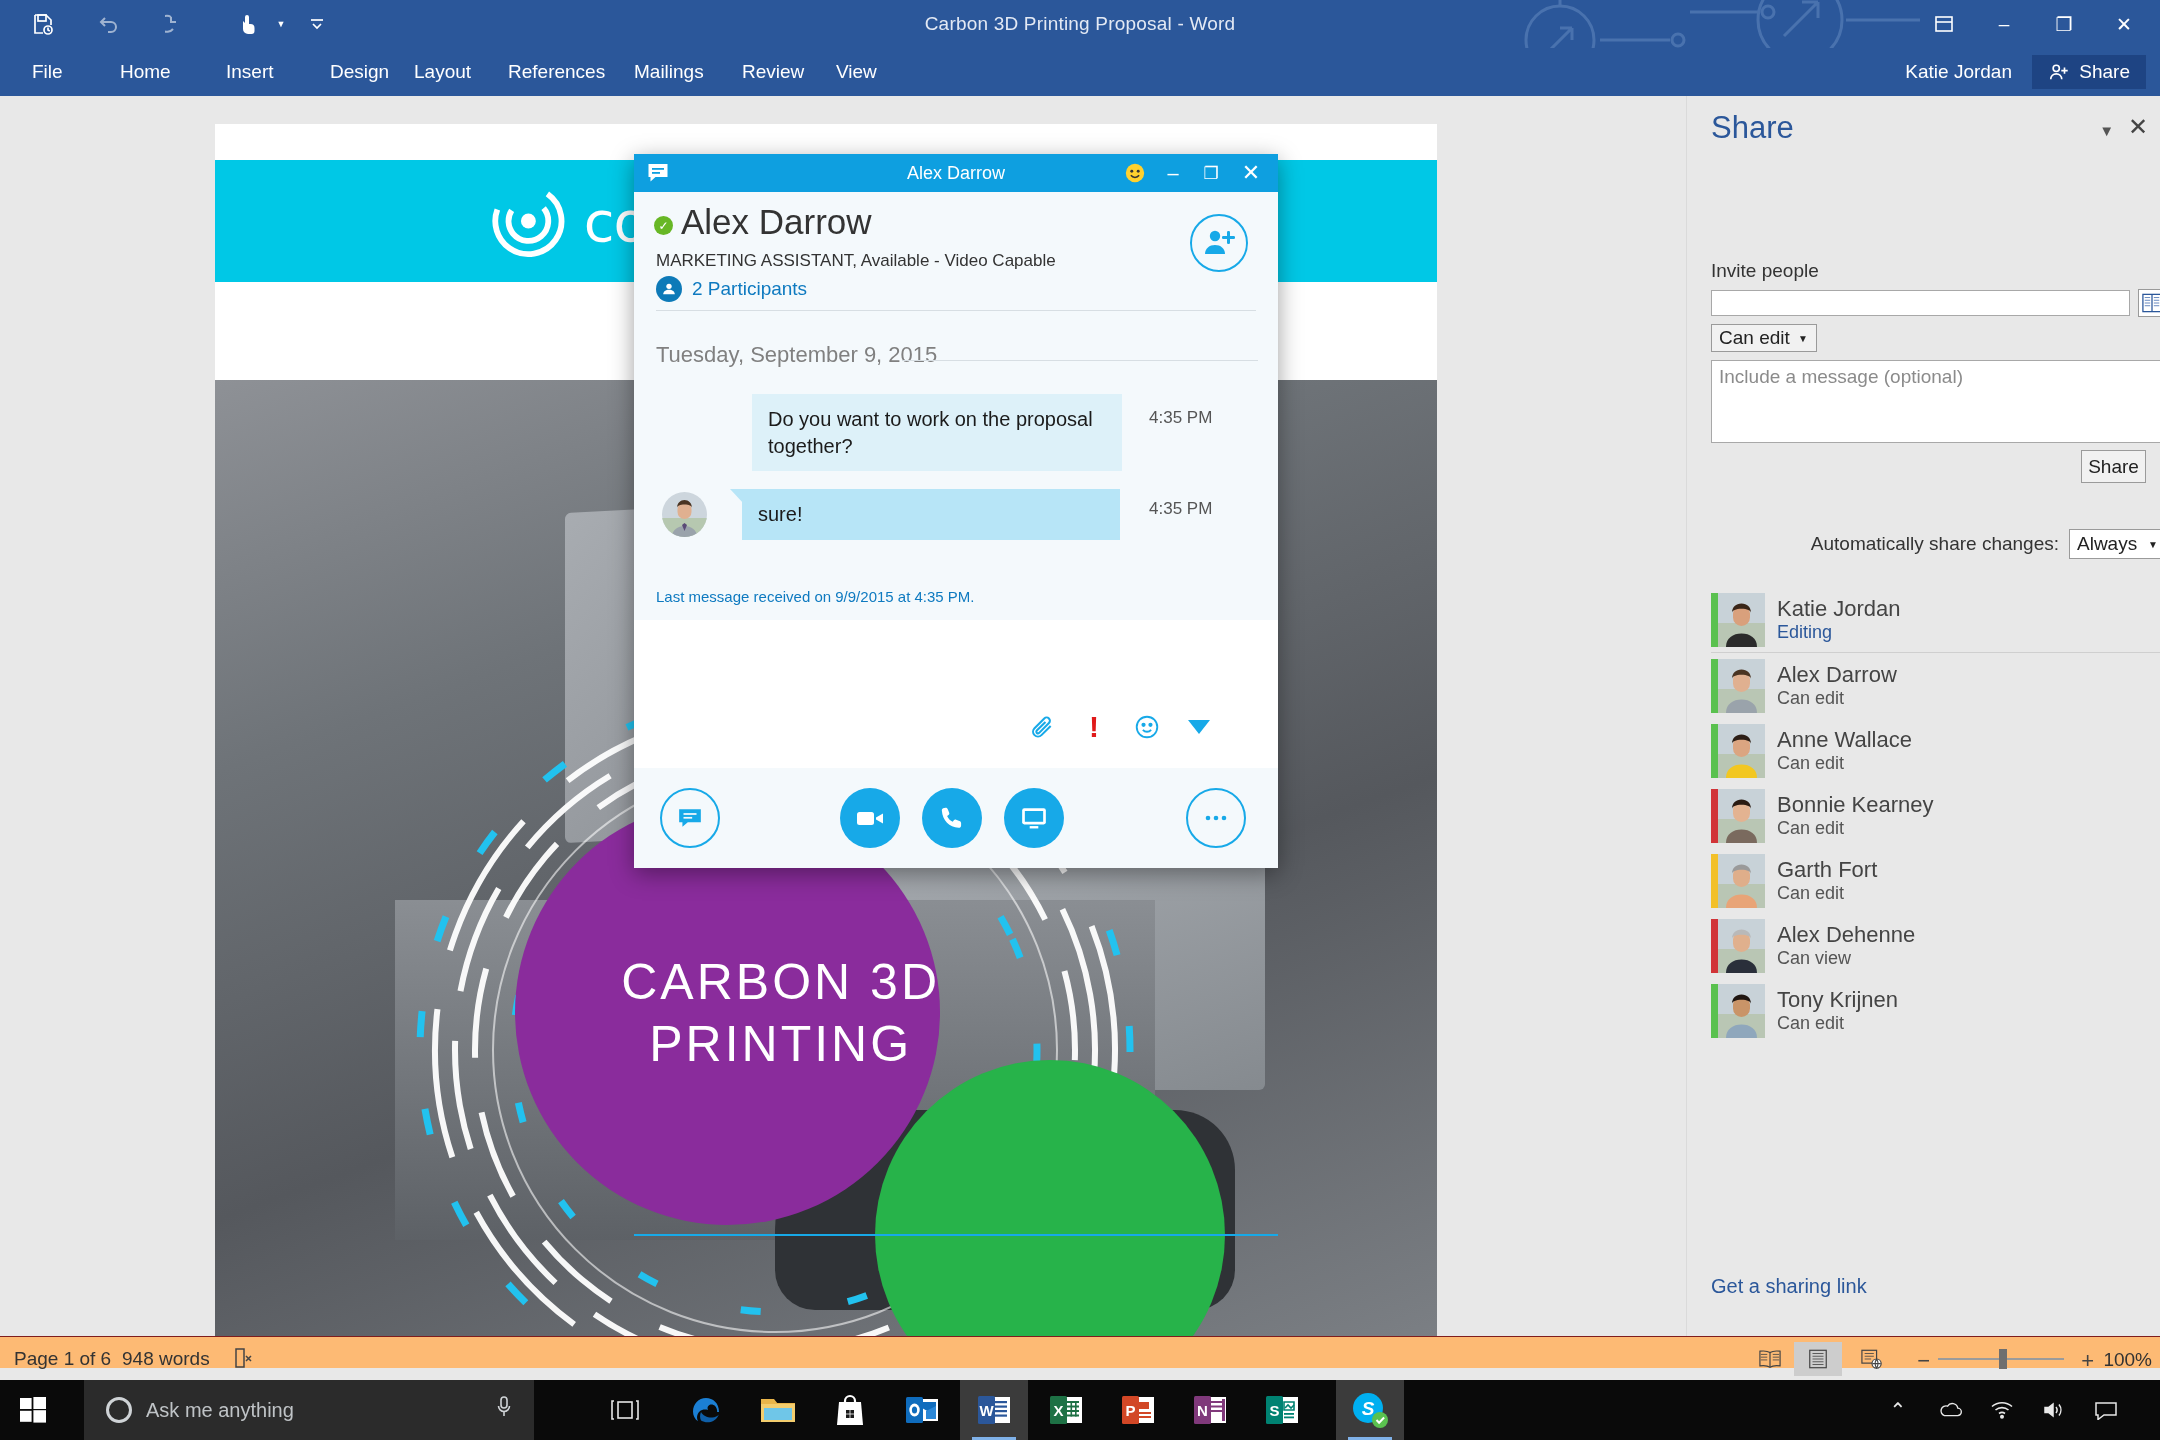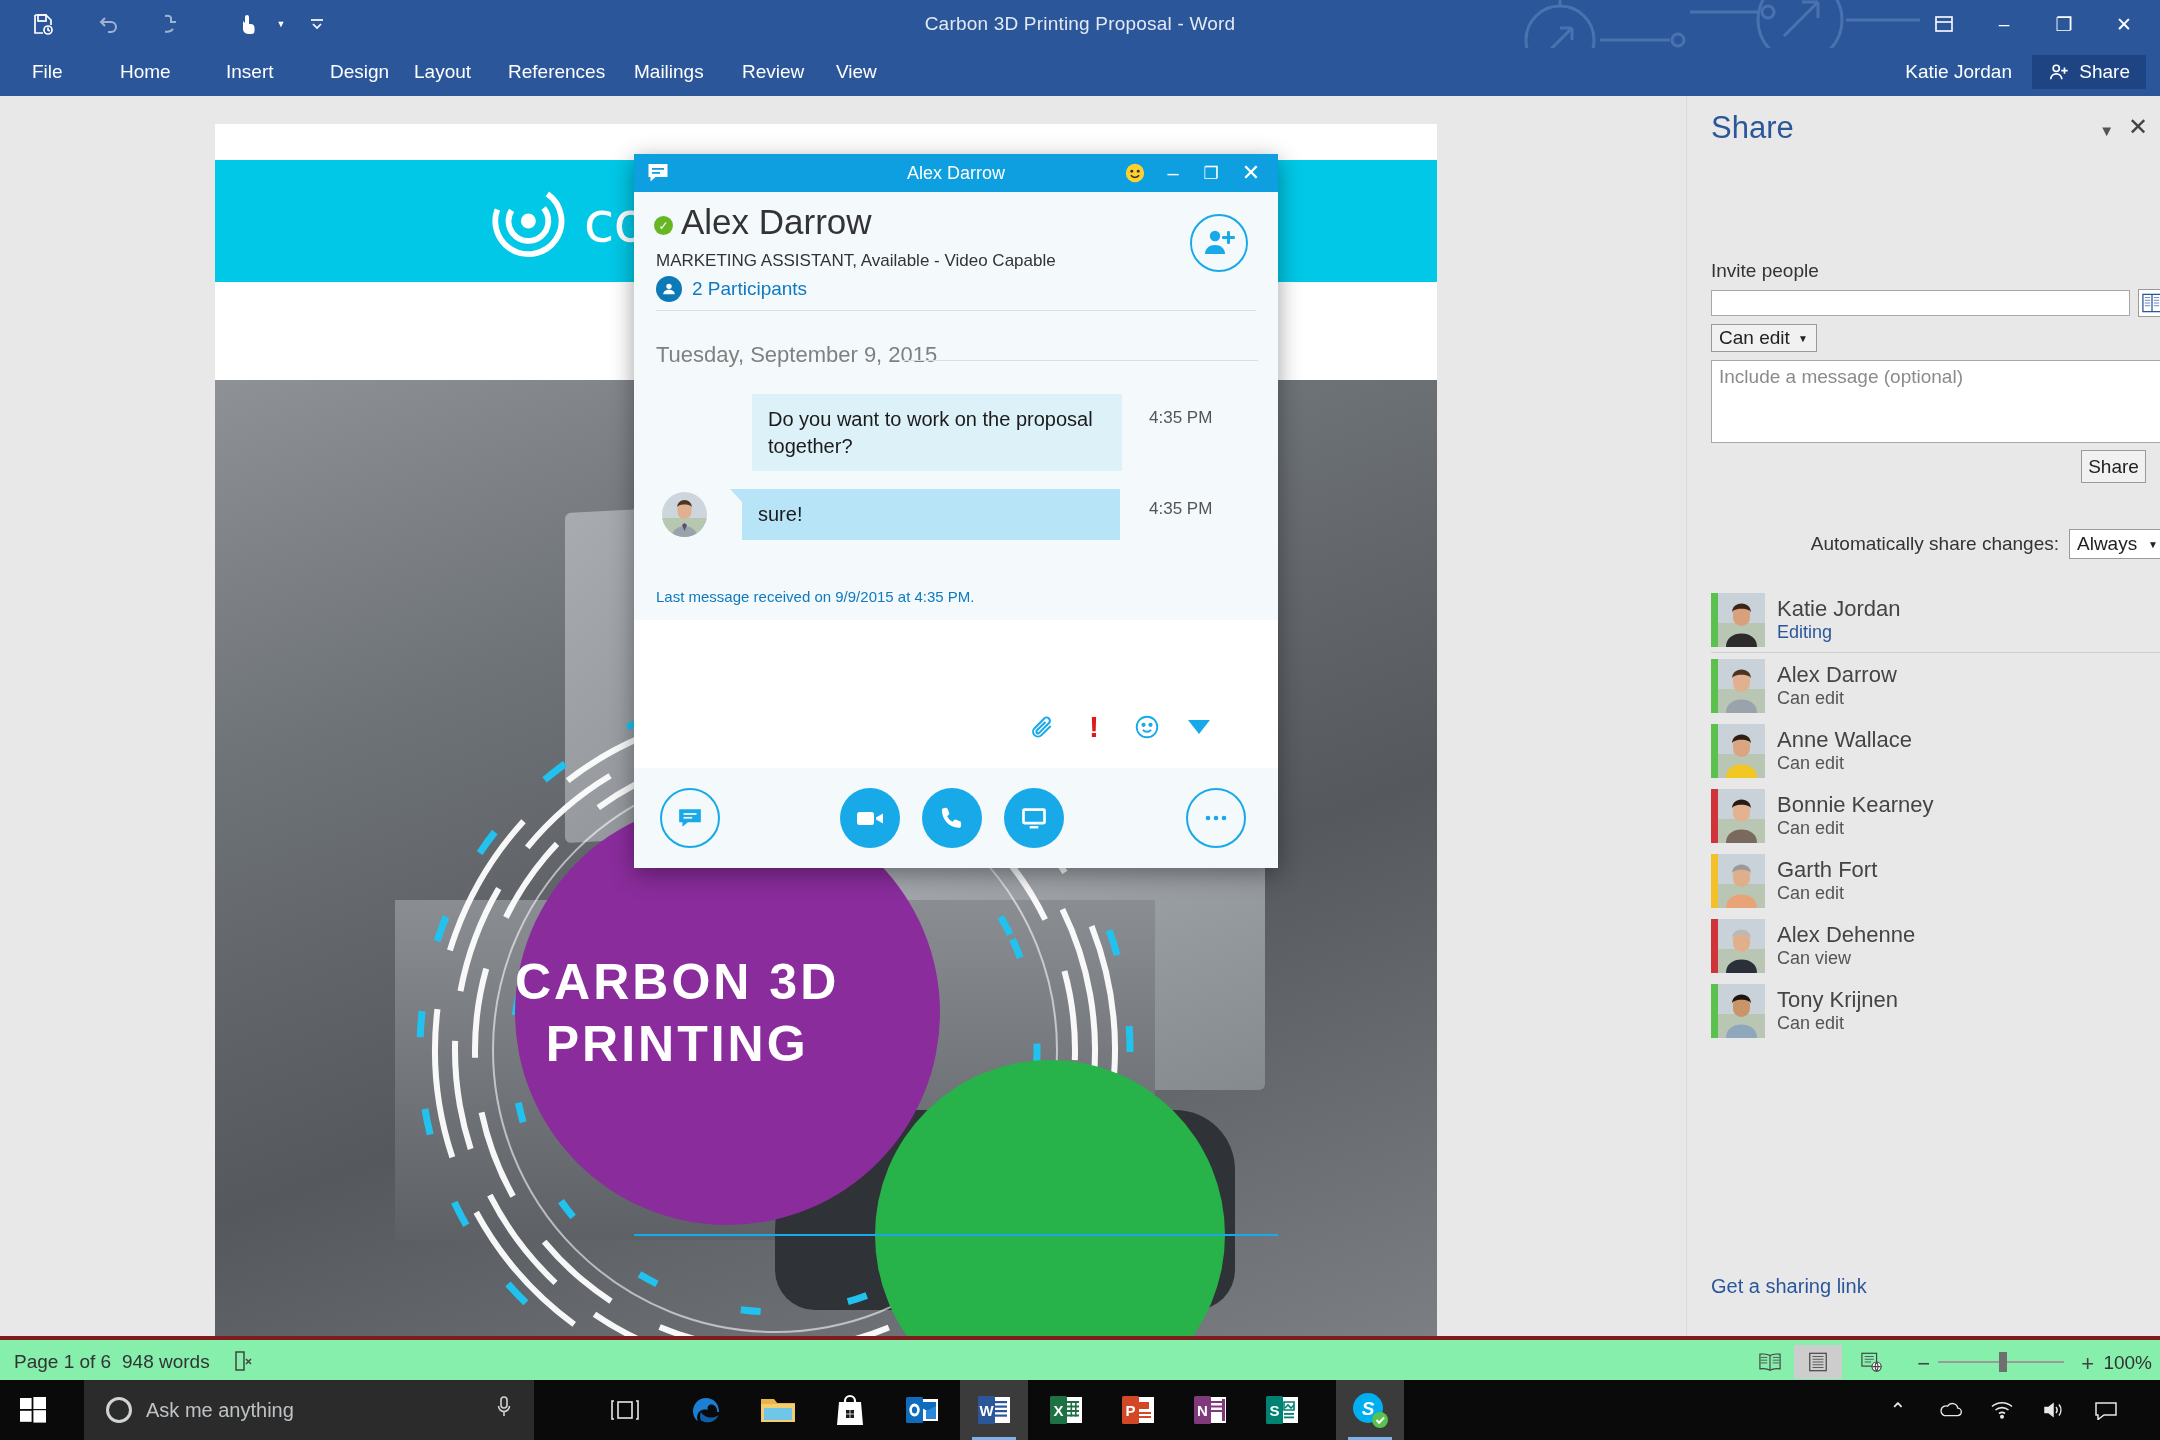--- a/index.html
+++ b/index.html
@@ -99,21 +99,21 @@
     background:linear-gradient(160deg,#b3b7bc,#858a8f); border-radius:6px; }
   #hero-block3 { left:180px; top:520px; width:760px; height:340px;
     background:linear-gradient(180deg,#8a8e93,#5d6166); }
   #hero-dark { left:560px; top:730px; width:460px; height:200px;
     background:#2f3236; border-radius:120px 60px 40px 40px; }
 
   .arcs { position:absolute; left:190px; top:300px; width:740px; height:740px; }
   #circ-purple {
     position:absolute; left:300px; top:420px; width:425px; height:425px;
     border-radius:50%; background:#8a2c9c; display:flex; align-items:center;
-    justify-content:flex-start; text-align:center;font-weight:bold;
+    justify-content:flex-end; text-align:center;
   }
   #circ-purple span { color:#fff; font-size:50px; letter-spacing:3px;
     line-height:1.24; font-family:"Liberation Sans", sans-serif; }
   #circ-green {
     position:absolute; left:660px; top:680px; width:350px; height:350px;
     border-radius:50%; background:#27b34a; display:flex; align-items:flex-end;
     justify-content:center; padding-top:118px;
   }
   #circ-green span { color:#fff; font-size:40px; letter-spacing:3px; }
 
@@ -262,22 +262,22 @@
   .act.ghost { width:60px; height:60px; border:2px solid #17a9e8; color:#17a9e8; }
   .act.solid { width:60px; height:60px; background:#17a9e8; color:#fff; }
   #act-chat { left:26px; }
   #act-video { left:206px; }
   #act-call { left:288px; }
   #act-screen { left:370px; }
   #act-more { left:552px; }
 
   
   #statusbar {
-    position:absolute; left:0; top:1336px; width:2160px; height:44px;
-    background:#86efac; border-top:4px solid #7f1d1d;
+    position:absolute; left:0; top:1336px; width:2160px; height:32px;
+    background:#fdba74; border-top:1px solid #7f1d1d;
   }
   #sb-page { position:absolute; left:14px; top:11px; font-size:19px; color:#333; }
   #sb-words { position:absolute; left:122px; top:11px; font-size:19px; color:#333; }
   #sb-proof { position:absolute; left:232px; top:10px; width:26px; height:24px; }
   .viewbtn { position:absolute; top:5px; width:48px; height:34px; display:flex;
              align-items:center; justify-content:center; cursor:pointer; }
   #vb-read { right:366px; }
   #vb-print { right:318px; background:#cdcdcd; }
   #vb-web { right:264px; }
   #zoom-minus { position:absolute; right:230px; top:11px; font-size:22px;

